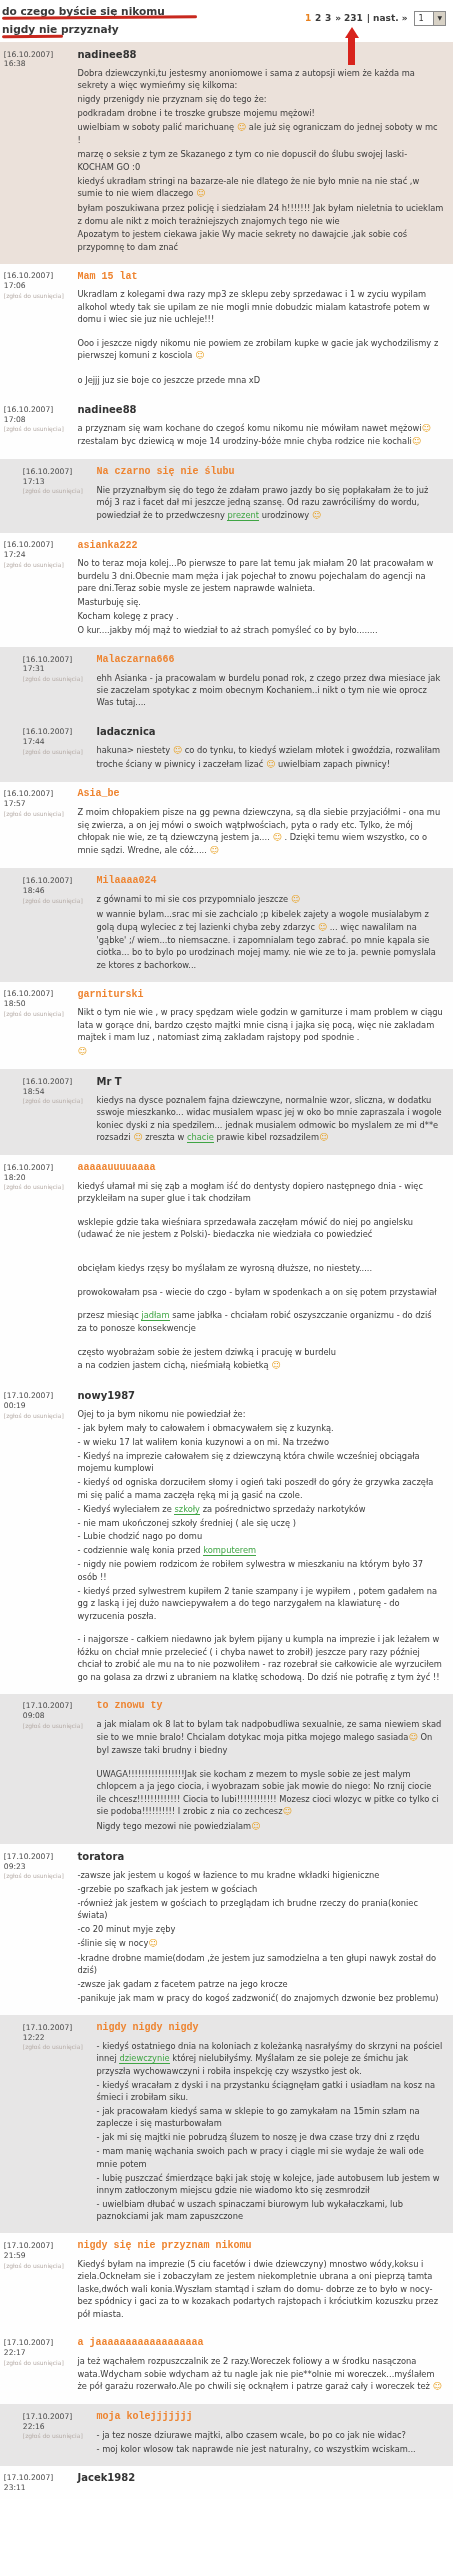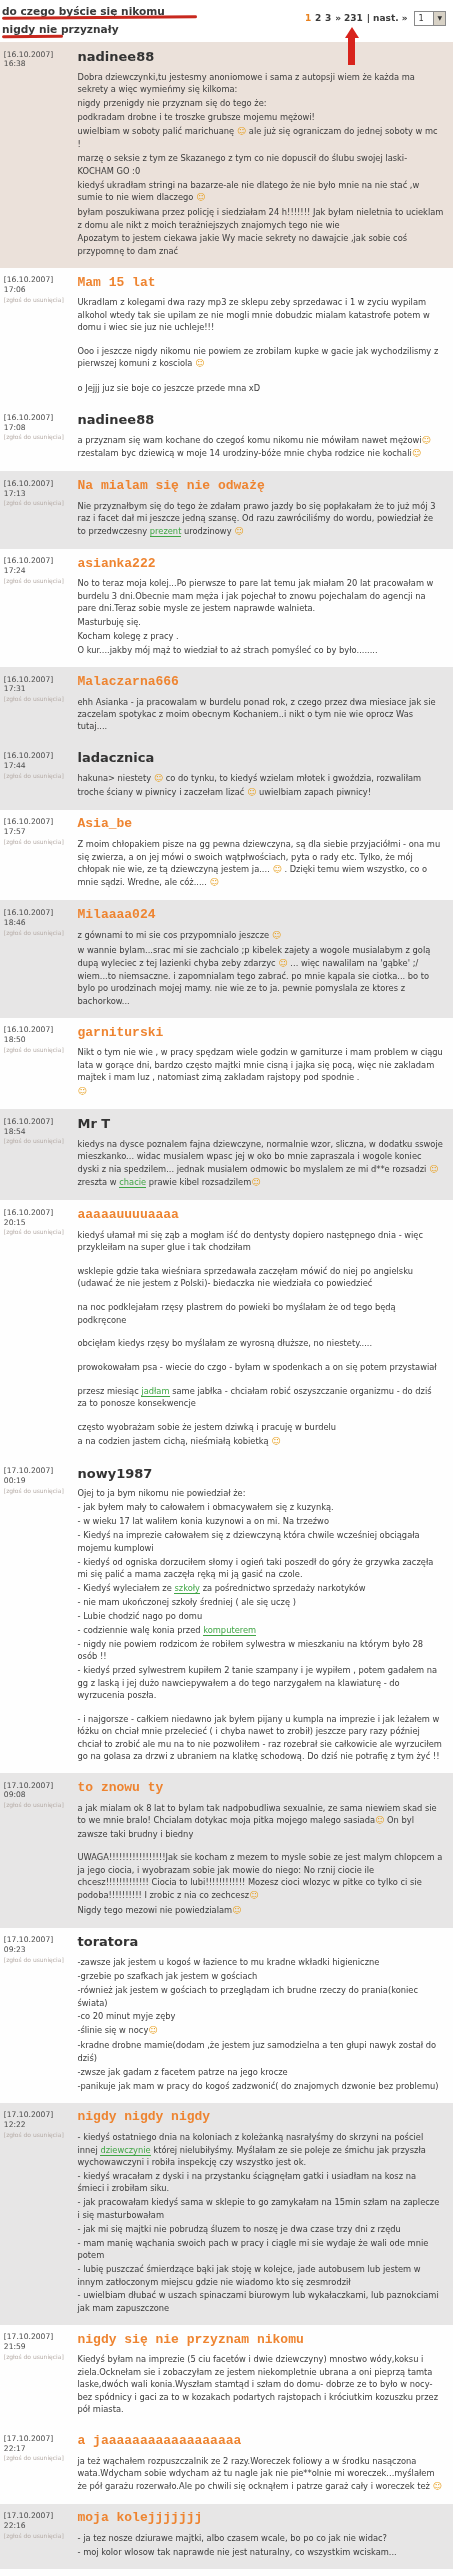--- a/index.html
+++ b/index.html
@@ -36,32 +36,32 @@
   .red-arrow{position:absolute; top:27px; right:95px; width:15px; height:39px; z-index:3;}
   .red-arrow .head{
     width:0; height:0; margin:0 auto;
     border-left:7.6px solid transparent; border-right:7.6px solid transparent;
     border-bottom:11.3px solid #d8231c;
   }
   .red-arrow .shaft{width:6.8px; height:27px; background:#d8231c; margin:0 auto;}
   
   .post{display:flex; width:454px; box-sizing:border-box;justify-content:space-between;}
   .bg-pink{background:#ebe1da;}
-  .bg-gray{background:#e7e6e6;}
+  .bg-gray{background:#e7e6e6;padding-left:19px;}
   .bg-white{background:#fefefe;}
   .meta{
     flex:0 0 76px; padding:7.6px 0 0 3.8px; box-sizing:border-box;
     font-size:7.6px; color:#4a4a4a; line-height:1.3;
   }
   .report{
     display:block; font-size:6px; color:#b5aba6; margin-top:0.8px;
     text-decoration:none; cursor:pointer;
   }
   .content{flex:1; padding:6.8px 10.6px 9px 1.5px;}
-  .author{font-size:13px; font-weight:bold; margin:0 0 6.8px 0; cursor:pointer;}
+  .author{font-size:10px; font-weight:bold; margin:0 0 6.8px 0; cursor:pointer;}
   .author.orange{color:#ee8430;font-family:Liberation Mono, monospace;}
   .author.dark{color:#333;}
   .line{font-size:8.3px; line-height:1.5; margin:0 0 1.5px 0;}
   .gap{height:9.8px;}
   a.green{
     color:#3fa544; text-decoration:none; border-bottom:0.8px solid #3fa544; cursor:pointer;
   }
   .emo{color:#e8a020; font-size:9px;}
 </style>
 </head>
@@ -128,21 +128,21 @@
         <div class="author dark">nadinee88</div>
         <div class="line">a przyznam się wam kochane do czegoś komu nikomu nie mówiłam nawet mężowi<span class="emo">☺</span> rzestalam byc dziewicą w moje 14 urodziny-bóże mnie chyba rodzice nie kochali<span class="emo">☺</span></div>
       </div>
     </div>
     <div class="post bg-gray">
       <div class="meta">
         <div>[16.10.2007] 17:13</div>
         <a class="report">[zgłoś do usunięcia]</a>
       </div>
       <div class="content">
-        <div class="author orange">Na mialam się nie odważę</div>
+        <div class="author orange">Na czarno się nie ślubu</div>
         <div class="line">Nie przyznałbym się do tego że zdałam prawo jazdy bo się popłakałam że to już mój 3 raz i facet dał mi jeszcze jedną szansę. Od razu zawróciliśmy do wordu, powiedział że to przedwczesny <a class="green">prezent</a> urodzinowy <span class="emo">☺</span></div>
       </div>
     </div>
     <div class="post bg-white">
       <div class="meta">
         <div>[16.10.2007] 17:24</div>
         <a class="report">[zgłoś do usunięcia]</a>
       </div>
       <div class="content">
         <div class="author orange">asianka222</div>
@@ -209,30 +209,29 @@
         <div>[16.10.2007] 18:54</div>
         <a class="report">[zgłoś do usunięcia]</a>
       </div>
       <div class="content">
         <div class="author dark">Mr T</div>
         <div class="line">kiedys na dysce poznalem fajna dziewczyne, normalnie wzor, sliczna, w dodatku sswoje mieszkanko... widac musialem wpasc jej w oko bo mnie zapraszala i wogole koniec dyski z nia spedzilem... jednak musialem odmowic bo myslalem ze mi d**e rozsadzi <span class="emo">☺</span> zreszta w <a class="green">chacie</a> prawie kibel rozsadzilem<span class="emo">☺</span></div>
       </div>
     </div>
     <div class="post bg-white">
       <div class="meta">
-        <div>[16.10.2007] 20:15</div>
+        <div>[16.10.2007] 18:20</div>
         <a class="report">[zgłoś do usunięcia]</a>
       </div>
       <div class="content">
         <div class="author orange">aaaaauuuuaaaa</div>
         <div class="line">kiedyś ułamał mi się ząb a mogłam iść do dentysty dopiero następnego dnia - więc przykleiłam na super glue i tak chodziłam</div>
         <div class="gap"></div>
         <div class="line">wsklepie gdzie taka wieśniara sprzedawała zaczęłam mówić do niej po angielsku (udawać że nie jestem z Polski)- biedaczka nie wiedziała co powiedzieć</div>
         <div class="gap"></div>
-        <div class="line">na noc podklejałam rzęsy plastrem do powieki bo myślałam że od tego będą podkręcone</div>
         <div class="gap"></div>
         <div class="line">obcięłam kiedys rzęsy bo myślałam ze wyrosną dłuższe, no niestety.....</div>
         <div class="gap"></div>
         <div class="line">prowokowałam psa - wiecie do czgo - byłam w spodenkach a on się potem przystawiał</div>
         <div class="gap"></div>
         <div class="line">przesz miesiąc <a class="green">jadłam</a> same jabłka - chciałam robić oszyszczanie organizmu - do dziś za to ponosze konsekwencje</div>
         <div class="gap"></div>
         <div class="line">często wyobrażam sobie że jestem dziwką i pracuję w burdelu</div>
         <div class="line">a na codzien jastem cichą, nieśmiałą kobietką <span class="emo">☺</span></div>
       </div>
@@ -246,21 +245,21 @@
         <div class="author dark">nowy1987</div>
         <div class="line">Ojej to ja bym nikomu nie powiedział że:</div>
         <div class="line">- jak byłem mały to całowałem i obmacywałem się z kuzynką.</div>
         <div class="line">- w wieku 17 lat waliłem konia kuzynowi a on mi. Na trzeźwo</div>
         <div class="line">- Kiedyś na imprezie całowałem się z dziewczyną która chwile wcześniej obciągała mojemu kumplowi</div>
         <div class="line">- kiedyś od ogniska dorzuciłem słomy i ogień taki poszedł do góry że grzywka zaczęła mi się palić a mama zaczęła ręką mi ją gasić na czole.</div>
         <div class="line">- Kiedyś wyleciałem ze <a class="green">szkoły</a> za pośrednictwo sprzedaży narkotyków</div>
         <div class="line">- nie mam ukończonej szkoły średniej ( ale się uczę )</div>
         <div class="line">- Lubie chodzić nago po domu</div>
         <div class="line">- codziennie walę konia przed <a class="green">komputerem</a></div>
-        <div class="line">- nigdy nie powiem rodzicom że robiłem sylwestra w mieszkaniu na którym było 28 osób !!</div>
+        <div class="line">- nigdy nie powiem rodzicom że robiłem sylwestra w mieszkaniu na którym było 37 osób !!</div>
         <div class="line">- kiedyś przed sylwestrem kupiłem 2 tanie szampany i je wypiłem , potem gadałem na gg z laską i jej dużo nawciepywałem a do tego narzygałem na klawiaturę - do wyrzucenia poszła.</div>
         <div class="gap"></div>
         <div class="line">- i najgorsze - całkiem niedawno jak byłem pijany u kumpla na imprezie i jak leżałem w łóżku on chciał mnie przelecieć ( i chyba nawet to zrobił) jeszcze pary razy później chciał to zrobić ale mu na to nie pozwoliłem - raz rozebrał sie całkowicie ale wyrzuciłem go na golasa za drzwi z ubraniem na klatkę schodową. Do dziś nie potrafię z tym żyć !!</div>
       </div>
     </div>
     <div class="post bg-gray">
       <div class="meta">
         <div>[17.10.2007] 09:08</div>
         <a class="report">[zgłoś do usunięcia]</a>
       </div>

